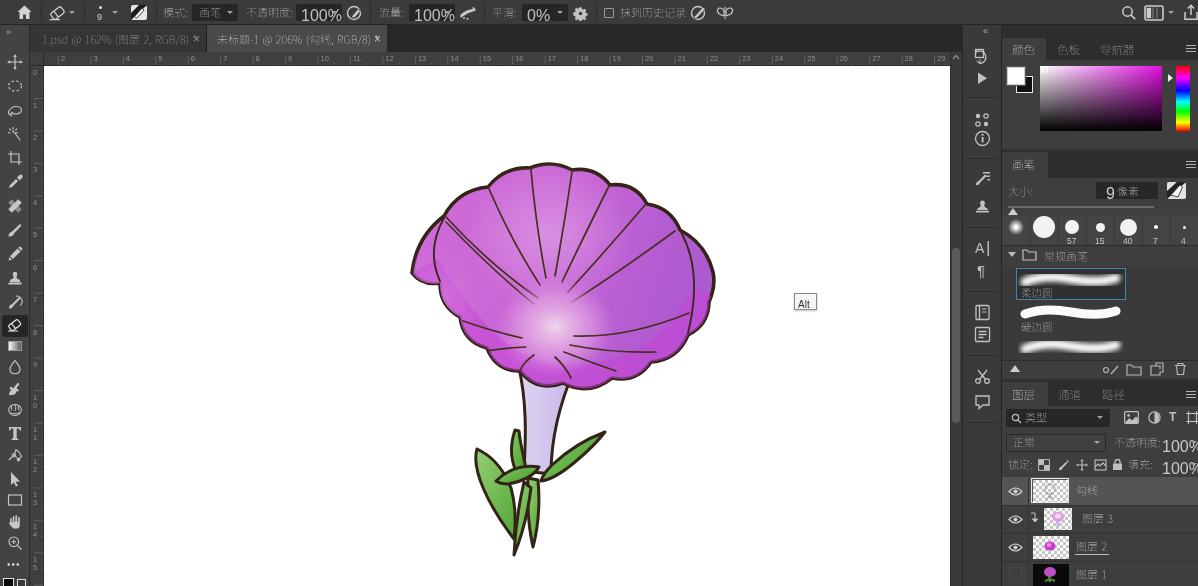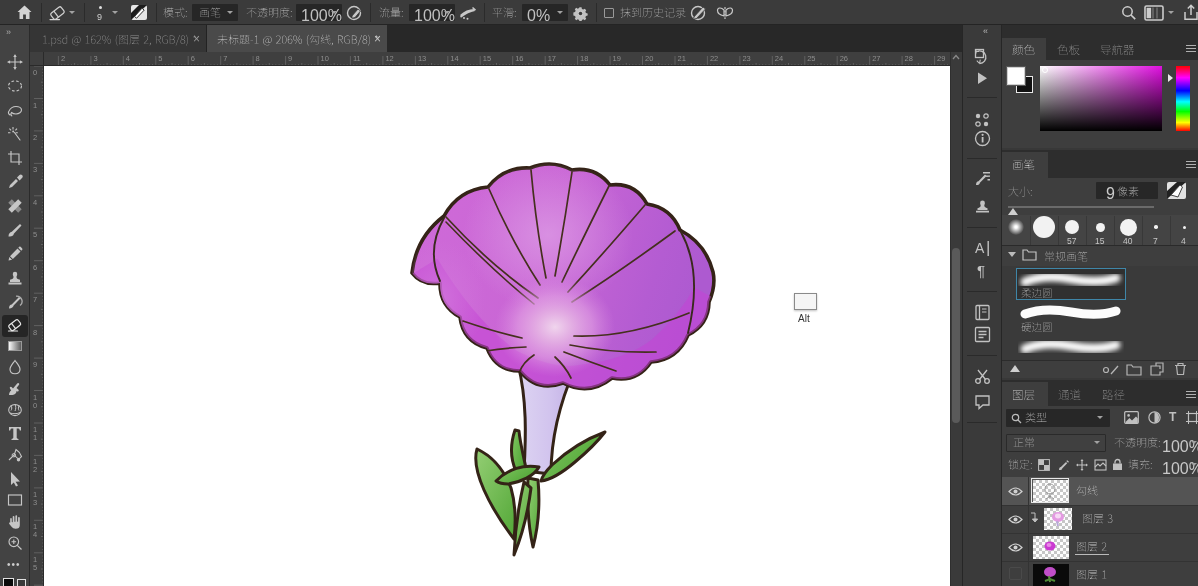--- a/index.html
+++ b/index.html
@@ -309,21 +309,21 @@
         <text x="3" y="528.2" font-size="7.5" fill="#8e8e8e" font-family="Liberation Sans">1</text>
         <text x="3" y="536.2" font-size="7.5" fill="#8e8e8e" font-family="Liberation Sans">6</text>
       </svg></div>
 <div class="ab" style="left:44px;top:66px;width:906px;height:520px;background:#ffffff"></div>
 <div class="ab" style="left:950px;top:52px;width:12px;height:534px;background:#3a3a3a;border-left:1px solid #2f2f2f"></div>
 <div class="ab" style="left:952px;top:248px;width:8px;height:175px;background:#5a5a5a;border-radius:4px"></div>
 <svg class="ab" style="left:952px;top:54px" width="8" height="6" viewBox="0 0 8 6">
       <path d="M1 5L4 1.5 7 5" fill="none" stroke="#8a8a8a" stroke-width="1.3"></path>
     </svg>
 <div class="ab" style="left:794px;top:293px;width:23px;height:17px;background:#f5f5f5;border:1px solid #8a8a8a;box-shadow:0 1px 2px rgba(0,0,0,.25)"></div>
-<div class="txt" style="left:798px;top:314px;color:#333;font-size:10px">Alt</div>
+<div class="txt" style="left:798px;top:300px;color:#333;font-size:10px">Alt</div>
 <svg class="ab" style="left:400px;top:150px" width="335" height="420" viewBox="0 0 335 420">
 <defs>
 <radialGradient id="throat" cx="0.5" cy="0.5" r="0.5">
  <stop offset="0" stop-color="#f0d5ed"></stop>
           <stop offset="0.3" stop-color="#eabee6" stop-opacity="0.8"></stop>
  <stop offset="0.62" stop-color="#e3a4e4" stop-opacity="0.6"></stop>
           <stop offset="1" stop-color="#d98ae0" stop-opacity="0"></stop>
 </radialGradient>
 <linearGradient id="headg" x1="0" y1="0.1" x2="1" y2="0.35">
  <stop offset="0" stop-color="#cf6ad8"></stop>

